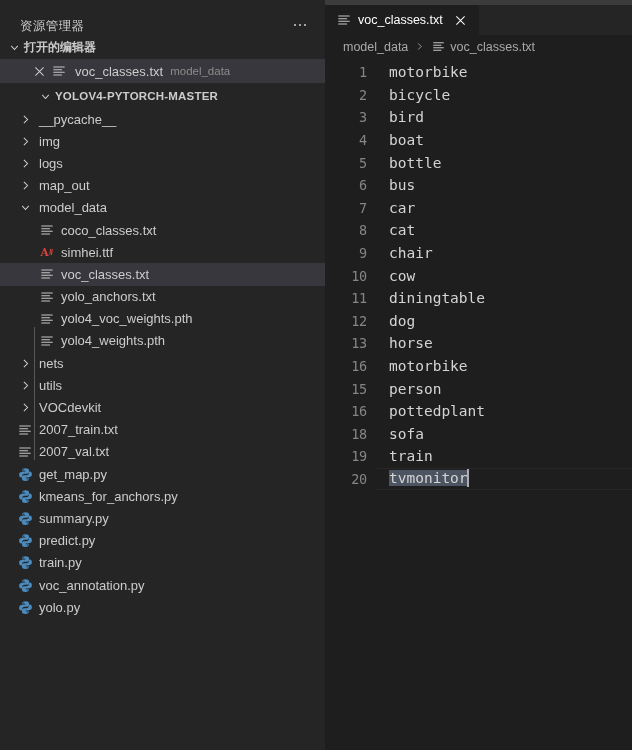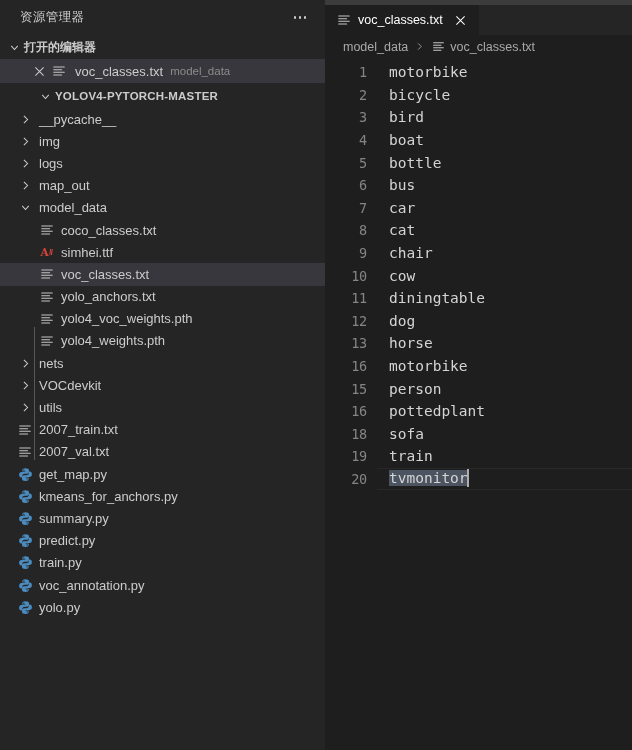--- a/index.html
+++ b/index.html
@@ -21,21 +21,21 @@
     width: 325px;
     height: 750px;
     background: #252526;
     flex: 0 0 325px;
     position: relative;
     overflow: hidden;
   }
   .sidebar-header {
     height: 35px;
     display: flex;
-    align-items: center;
+    align-items: flex-end;
     padding: 0 14px 0 20px;
     color: #bbbbbb;
     font-size: 11.5px;
     letter-spacing: .4px;
     font-family: Liberation Mono, monospace;
   }
   .sidebar-title { flex: 1; font-size: 12.5px; color: #cccccc; }
   .more-icon {
     display: flex; align-items: center; justify-content: center;
     width: 22px; height: 20px; gap: 2.5px;
@@ -396,30 +396,30 @@
           </span>
           <span class="label">nets</span>
         </div>
         <div class="row">
           <span class="indent" style="width: 16px;"></span>
           <span class="ficon">
             <svg width="13" height="13" viewBox="0 0 16 16">
               <path d="M6 3.5 L10.5 8 L6 12.5" fill="none" stroke="#cccccc" stroke-width="1.3"></path>
             </svg>
           </span>
+          <span class="label">utils</span>
+        </div>
+        <div class="row">
+          <span class="indent" style="width: 16px;"></span>
+          <span class="ficon">
+            <svg width="13" height="13" viewBox="0 0 16 16">
+              <path d="M6 3.5 L10.5 8 L6 12.5" fill="none" stroke="#cccccc" stroke-width="1.3"></path>
+            </svg>
+          </span>
           <span class="label">VOCdevkit</span>
-        </div>
-        <div class="row">
-          <span class="indent" style="width: 16px;"></span>
-          <span class="ficon">
-            <svg width="13" height="13" viewBox="0 0 16 16">
-              <path d="M6 3.5 L10.5 8 L6 12.5" fill="none" stroke="#cccccc" stroke-width="1.3"></path>
-            </svg>
-          </span>
-          <span class="label">utils</span>
         </div>
         <div class="row">
           <span class="indent" style="width: 16px;"></span>
           <span class="ficon">
             <svg width="14" height="14" viewBox="0 0 16 16">
               <path d="M2 3.5h12 M2 6.5h9 M2 9.5h12 M2 12.5h9" stroke="#c5c5c5" stroke-width="1.25" fill="none" stroke-linecap="round"></path>
             </svg>
           </span>
           <span class="label">2007_train.txt</span>
         </div>

